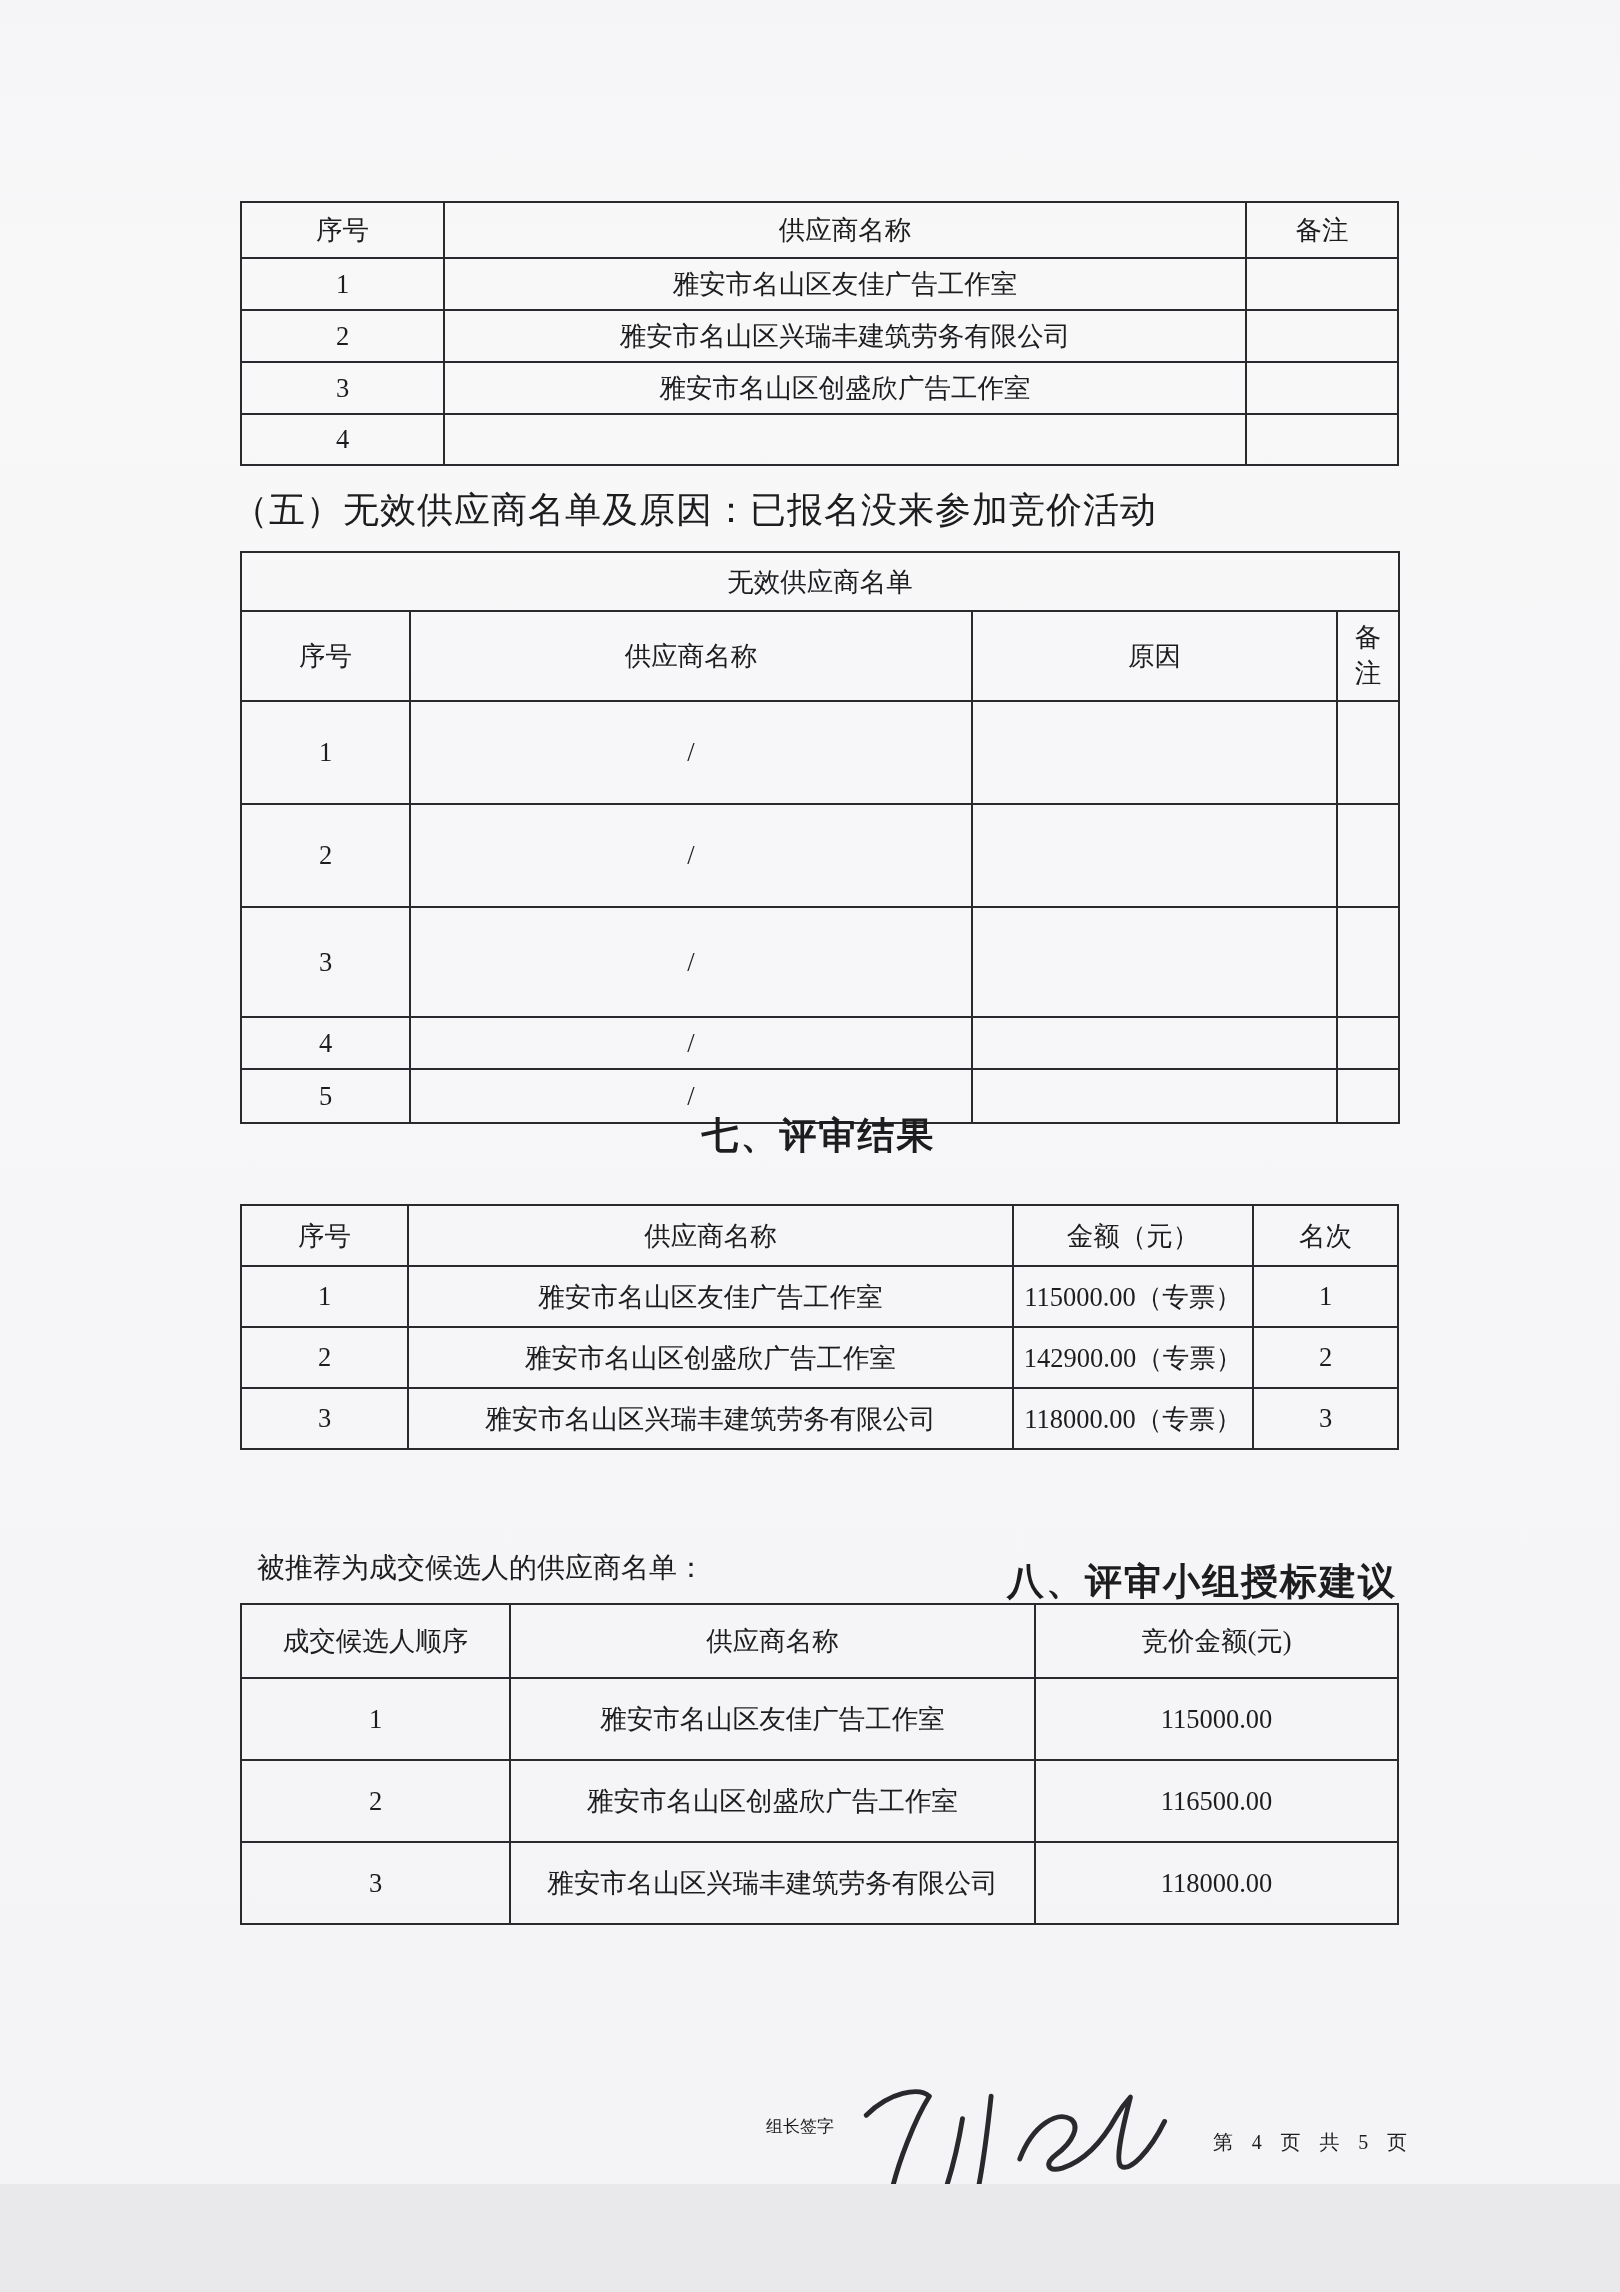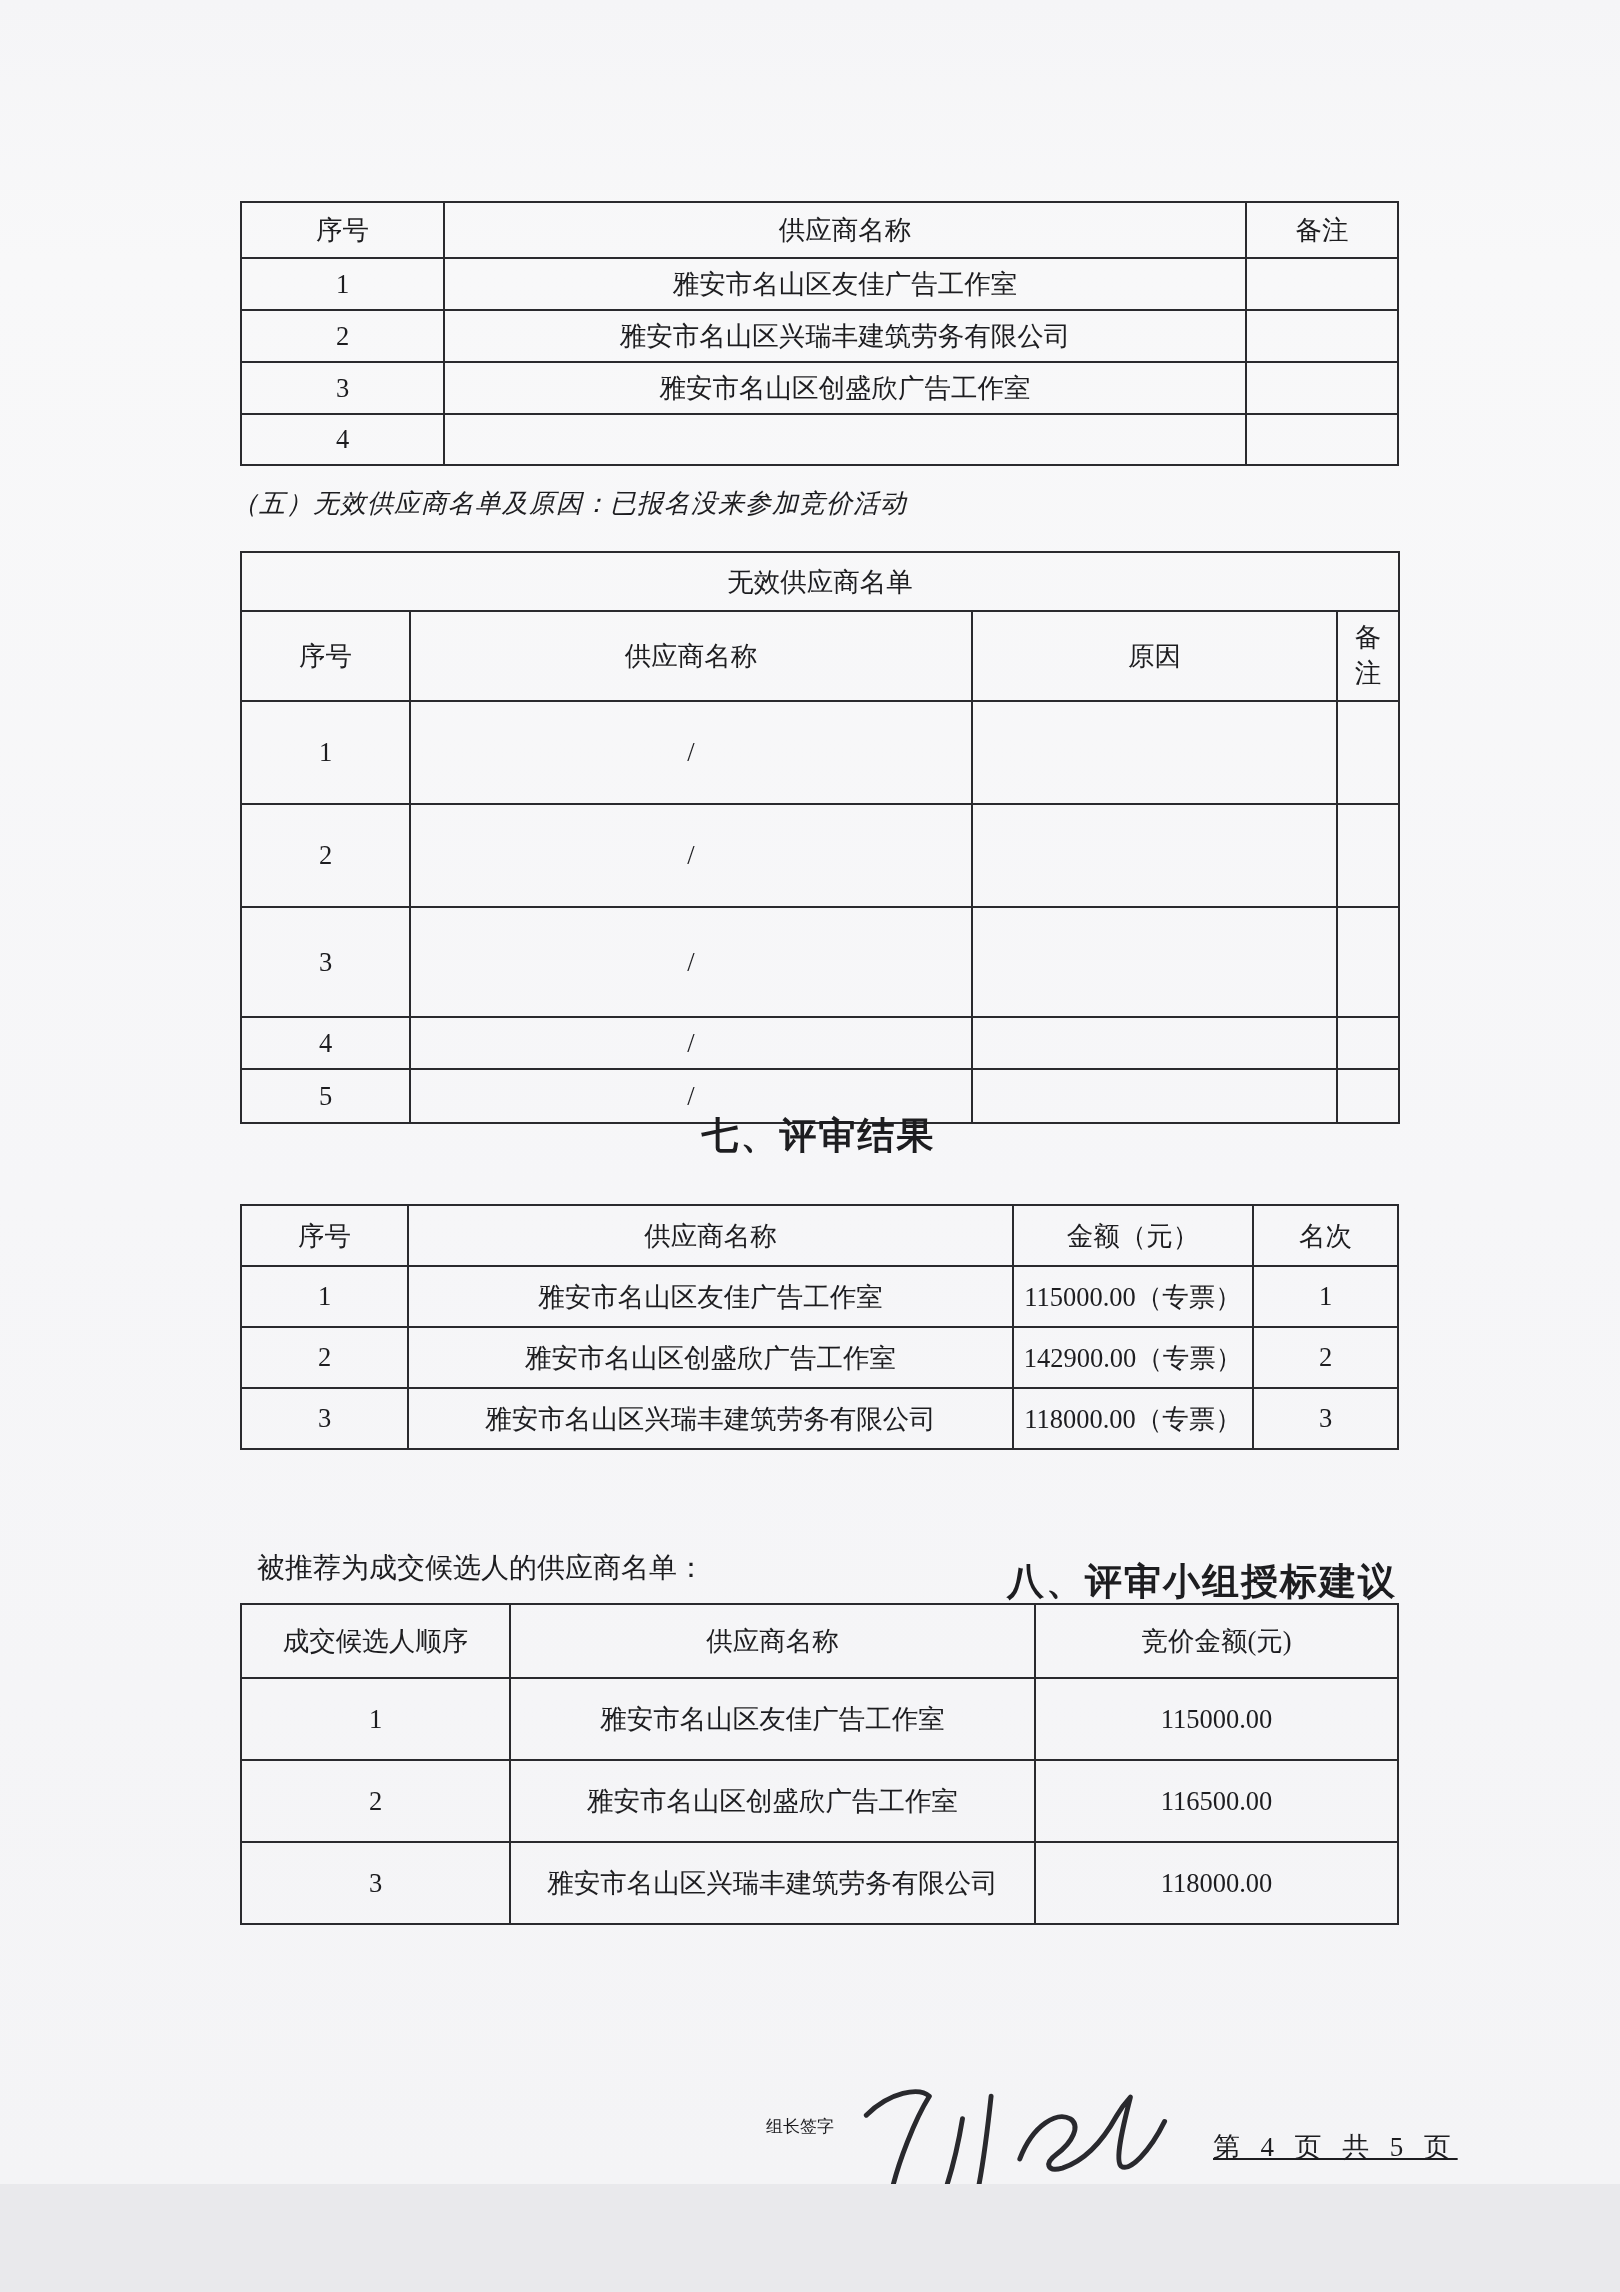--- a/index.html
+++ b/index.html
@@ -23,24 +23,23 @@
     border: 2px solid #2a2a2e;
     text-align: center;
     vertical-align: middle;
     font-size: 26.5px;
     padding: 0 5.9px;
     overflow: hidden;
     white-space: nowrap;
   }
   .heading-sub {
     position: absolute;
-    font-size: 26px;
+    font-size: 36px;
     letter-spacing: 1px;
     white-space: nowrap;
-    font-style: italic;
   }
   .heading-main {
     position: absolute;
     left: 240px;
     width: 1157px;
     text-align: center;
     font-size: 37px;
     font-weight: bold;
     letter-spacing: 2px;
     white-space: nowrap;
@@ -63,24 +62,23 @@
     position: absolute;
     font-size: 17px;
     white-space: nowrap;
   }
   .signature {
     position: absolute;
     transform: rotate(-2deg);
   }
   .page-number {
     position: absolute;
-    font-size: 27px;
+    font-size: 20px;
     letter-spacing: 6.9px;
     white-space: nowrap;
-    text-decoration: underline;
   }
 </style>
 </head>
 <body>
 
 <div class="page">
 
   <table class="tbl" style="left:240px; top:201px; width:1157px;">
     <colgroup>
         <col style="width:203px">

